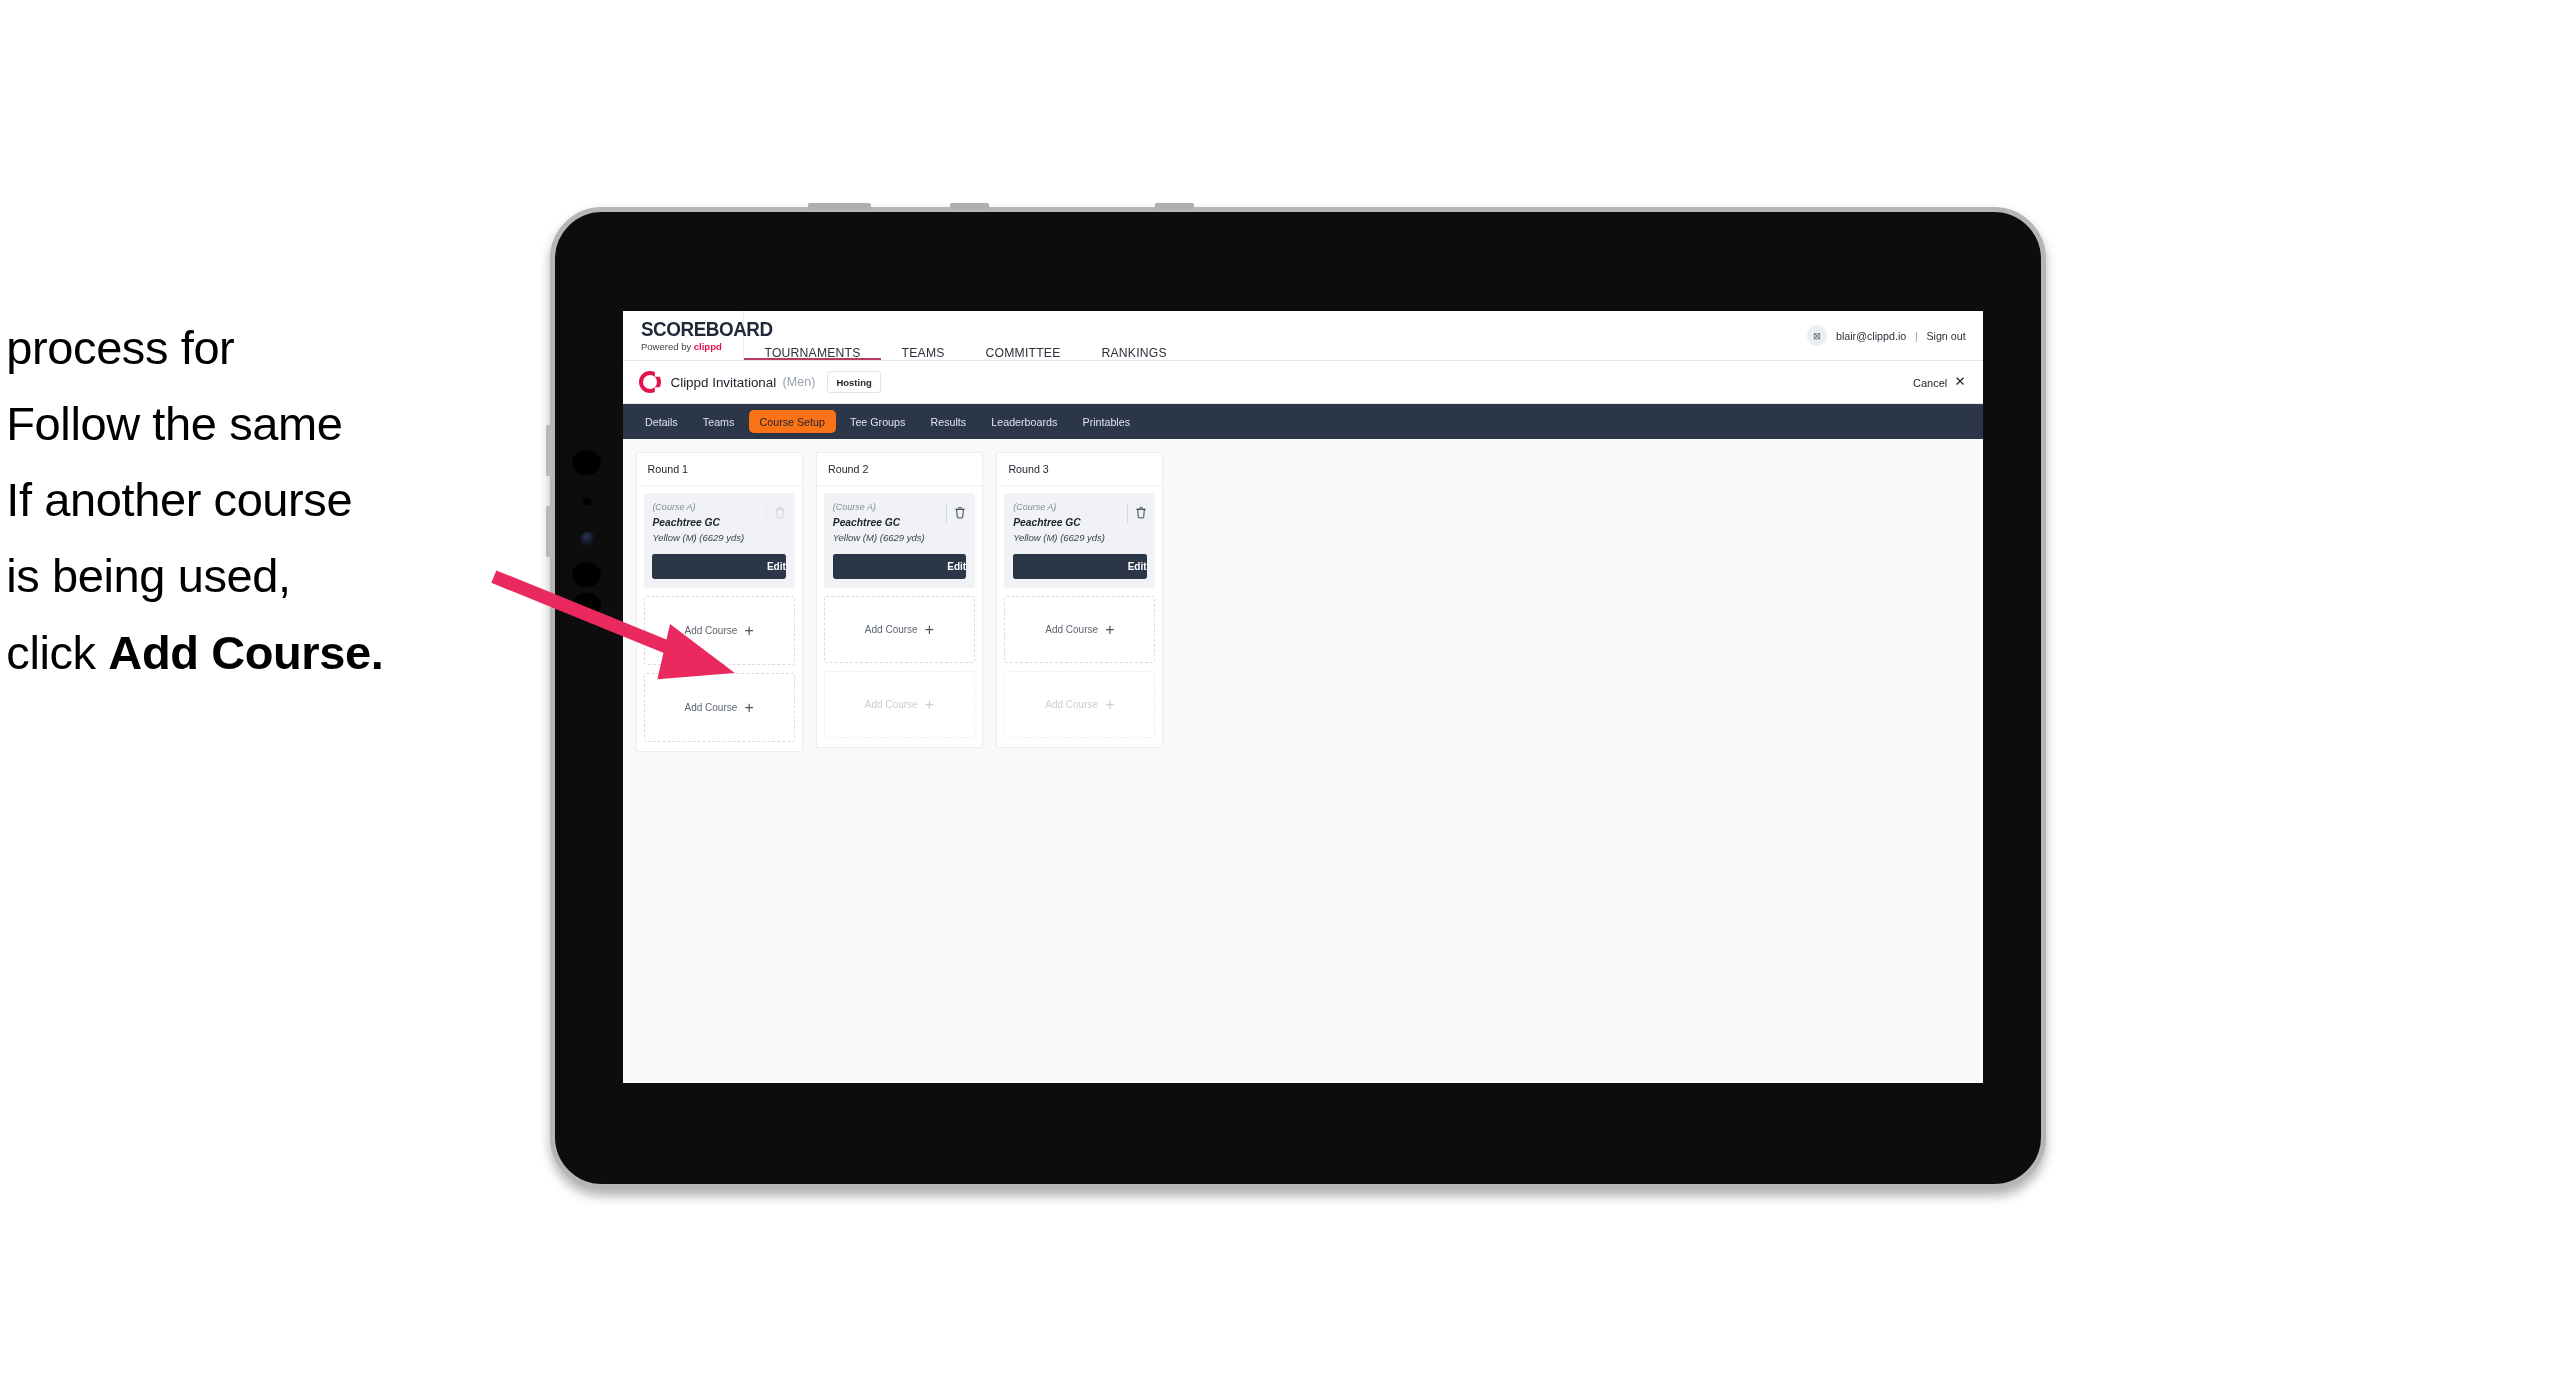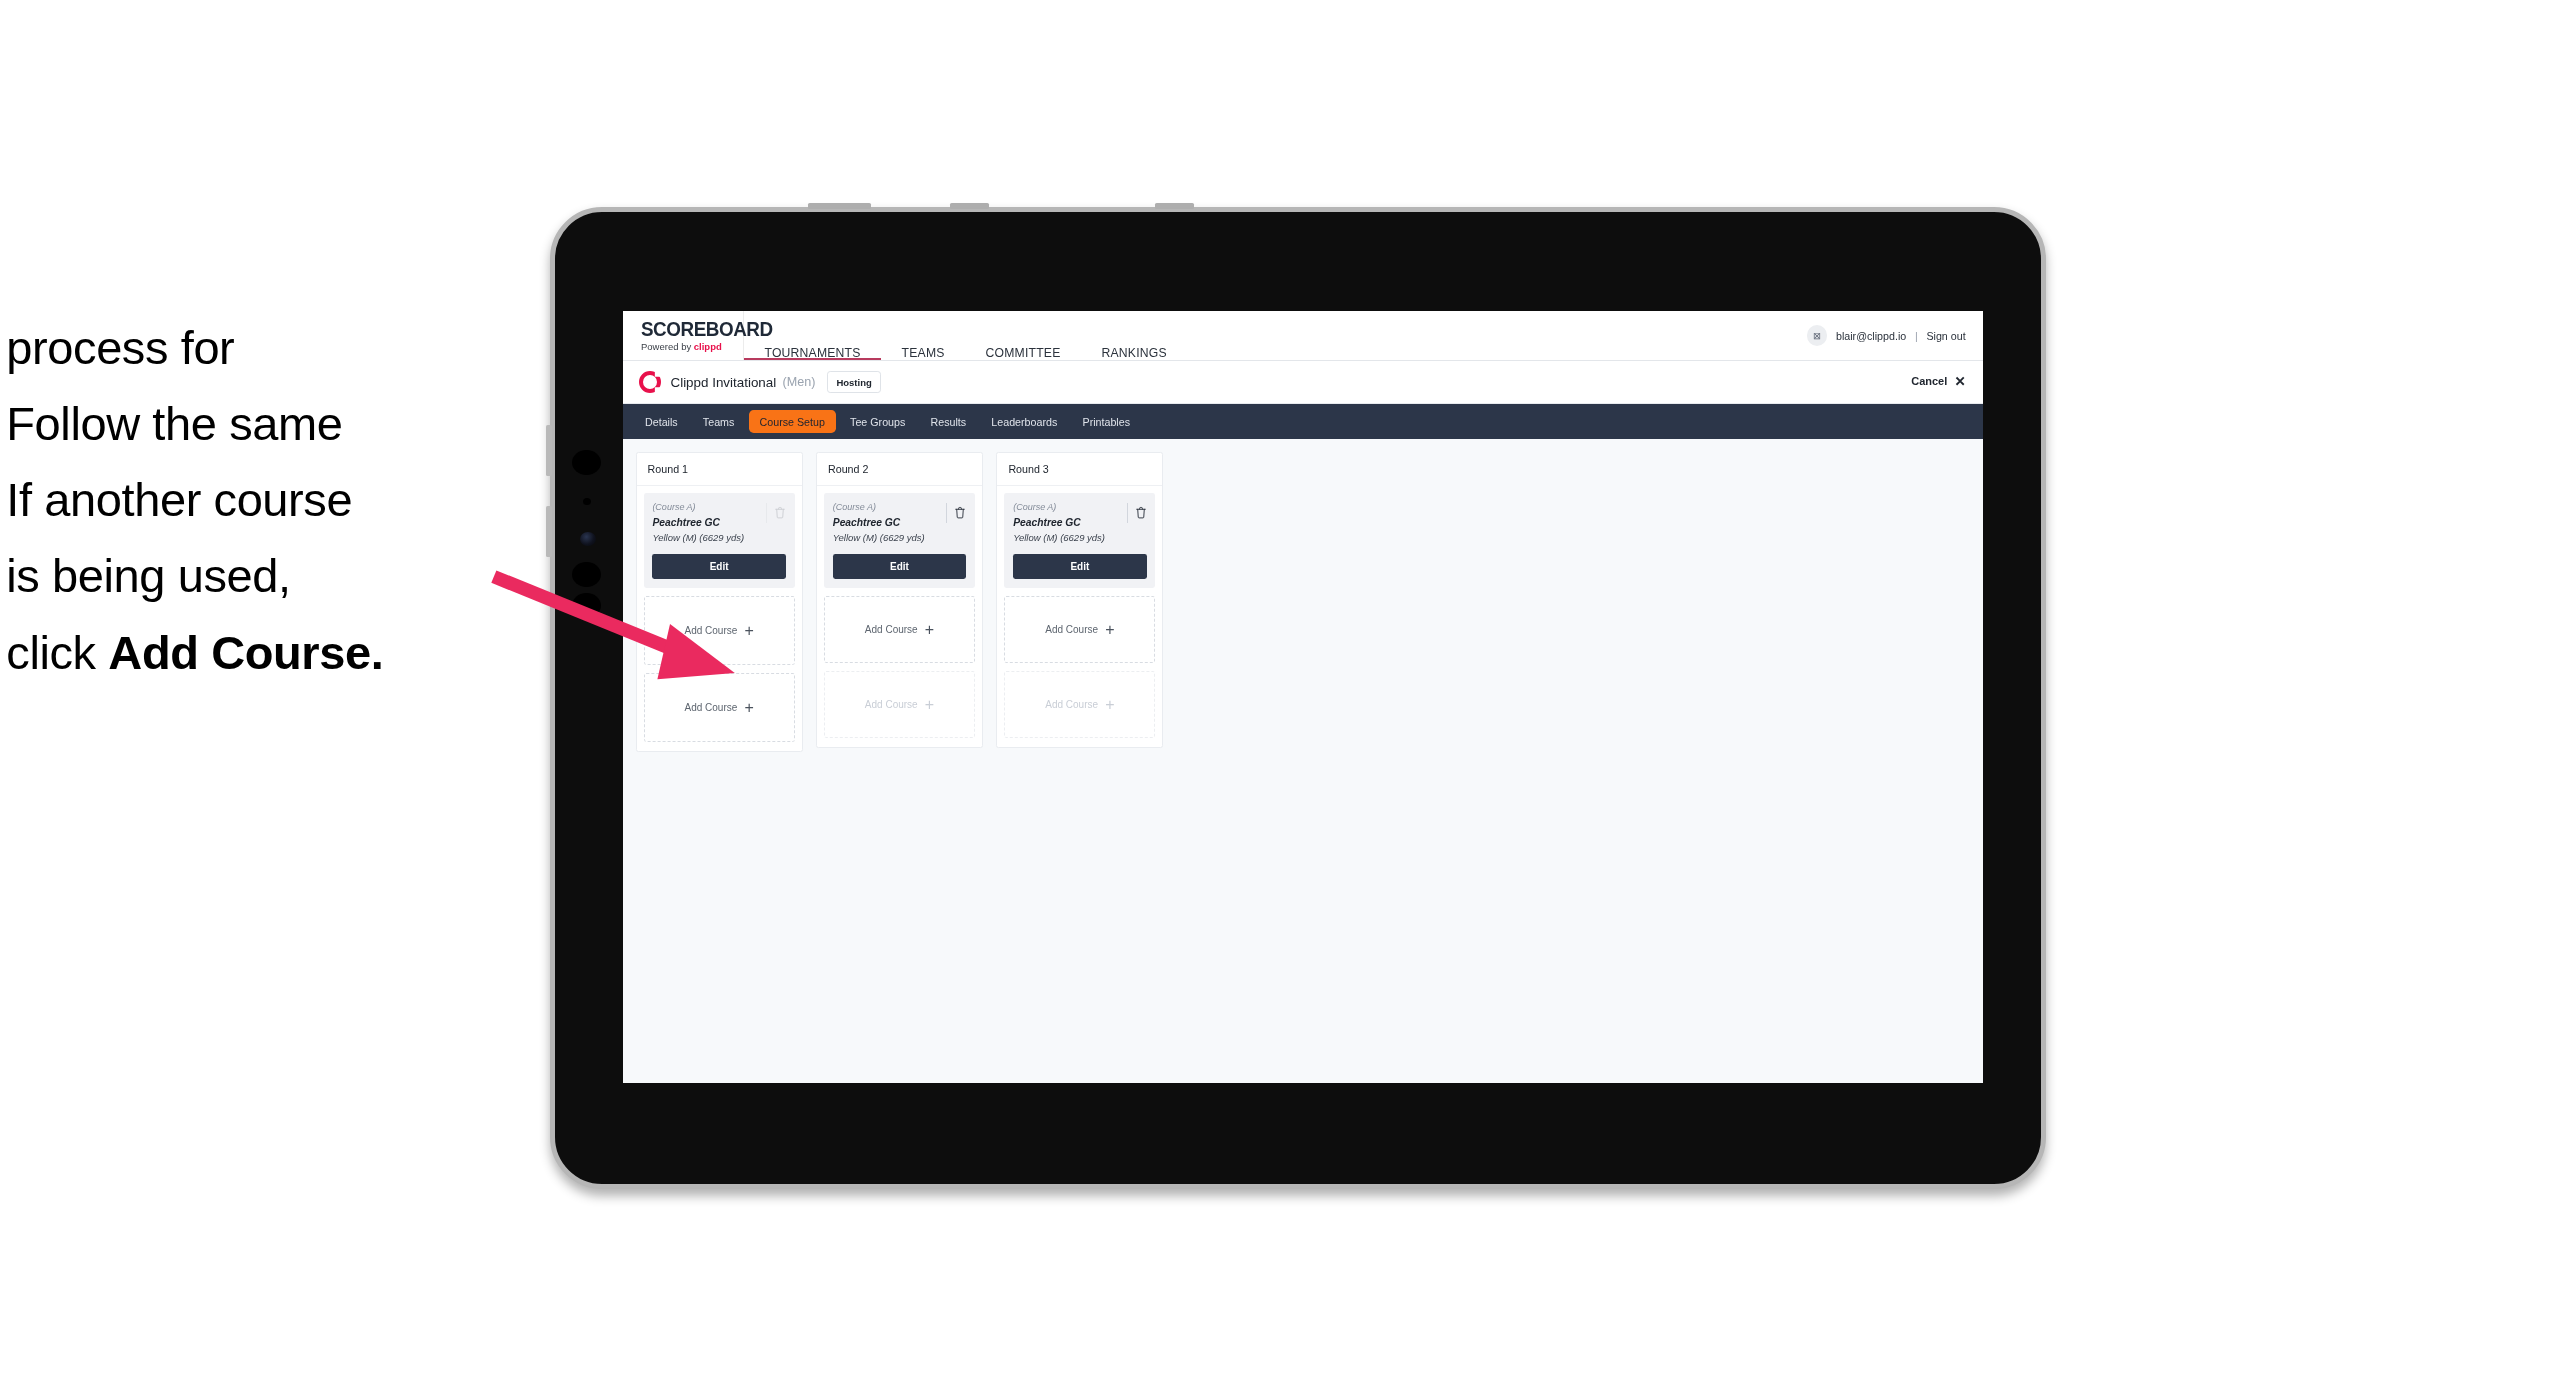--- a/index.html
+++ b/index.html
@@ -162,24 +162,23 @@
     margin-left: 12px;
     font-size: 9.5px; font-weight: 700;
     color: #20262f;
     border: 0.8px solid #dfe3e8;
     border-radius: 3.2px;
     padding: 4.7px 8px;
     background: #fff;
   }
   #cancelbtn {
     margin-left: auto;
-    display: flex; align-items: flex-start; gap: 7.1px;
+    display: flex; align-items: flex-end; gap: 7.1px;
     font-size: 11px; color: #20262f;
     cursor: pointer;
-    font-weight: bold;
   }
   #cancelbtn .x { font-size: 13.4px; line-height: 1; }
 
   
   #subtabs {
     height: 35px;
     background: #2c3649;
     display: flex; align-items: center;
     padding: 0 11px;
     gap: 3.2px;
@@ -240,21 +239,21 @@
   .faded .vdiv { background: #e7e9ec; }
   .faded .trash { opacity: 0.22; }
 
   .editbtn {
     margin-top: 8.7px;
     display: block; width: 100%;
     background: #2c3649;
     color: #ffffff;
     font-size: 10px;
     font-weight: 600;
-    text-align: center;
+    text-align: right;
     padding: 7.1px 0;
     border: none;
     border-radius: 2.4px;
     cursor: pointer;
     font-family: "Liberation Sans", sans-serif;
   }
 
   .addbox {
     border: 0.8px dashed #d8dce2;
     border-radius: 2.4px;

